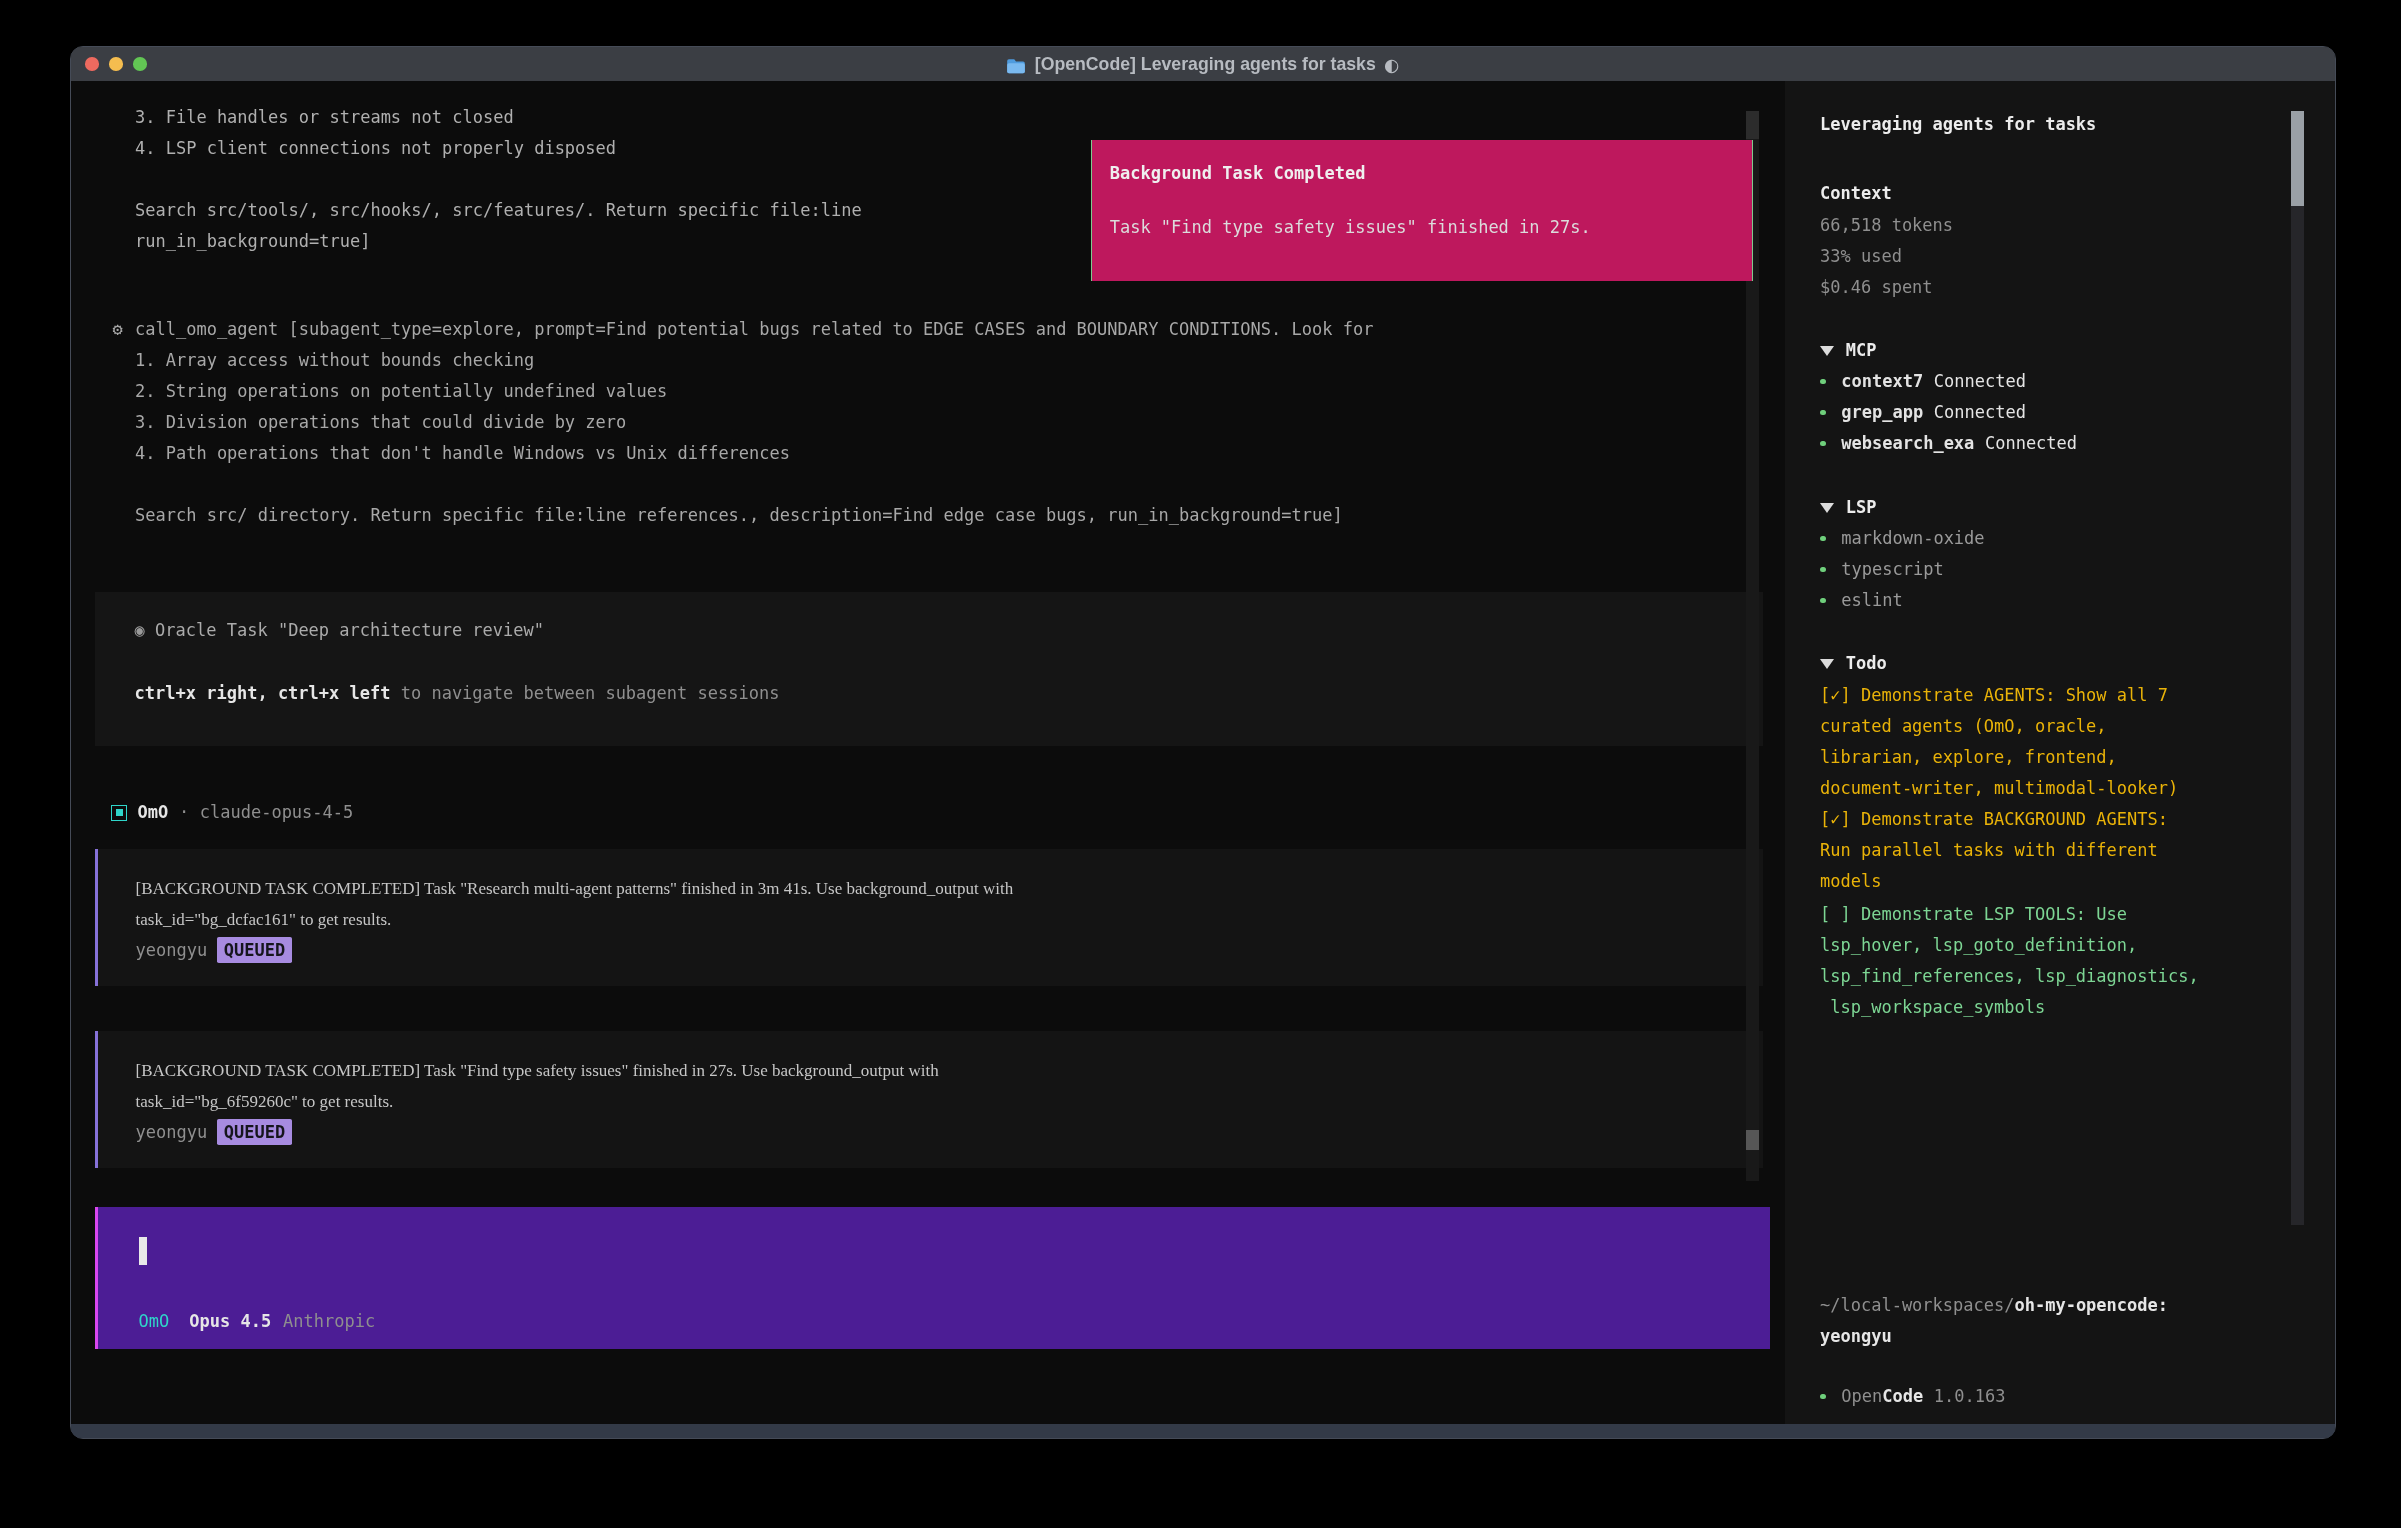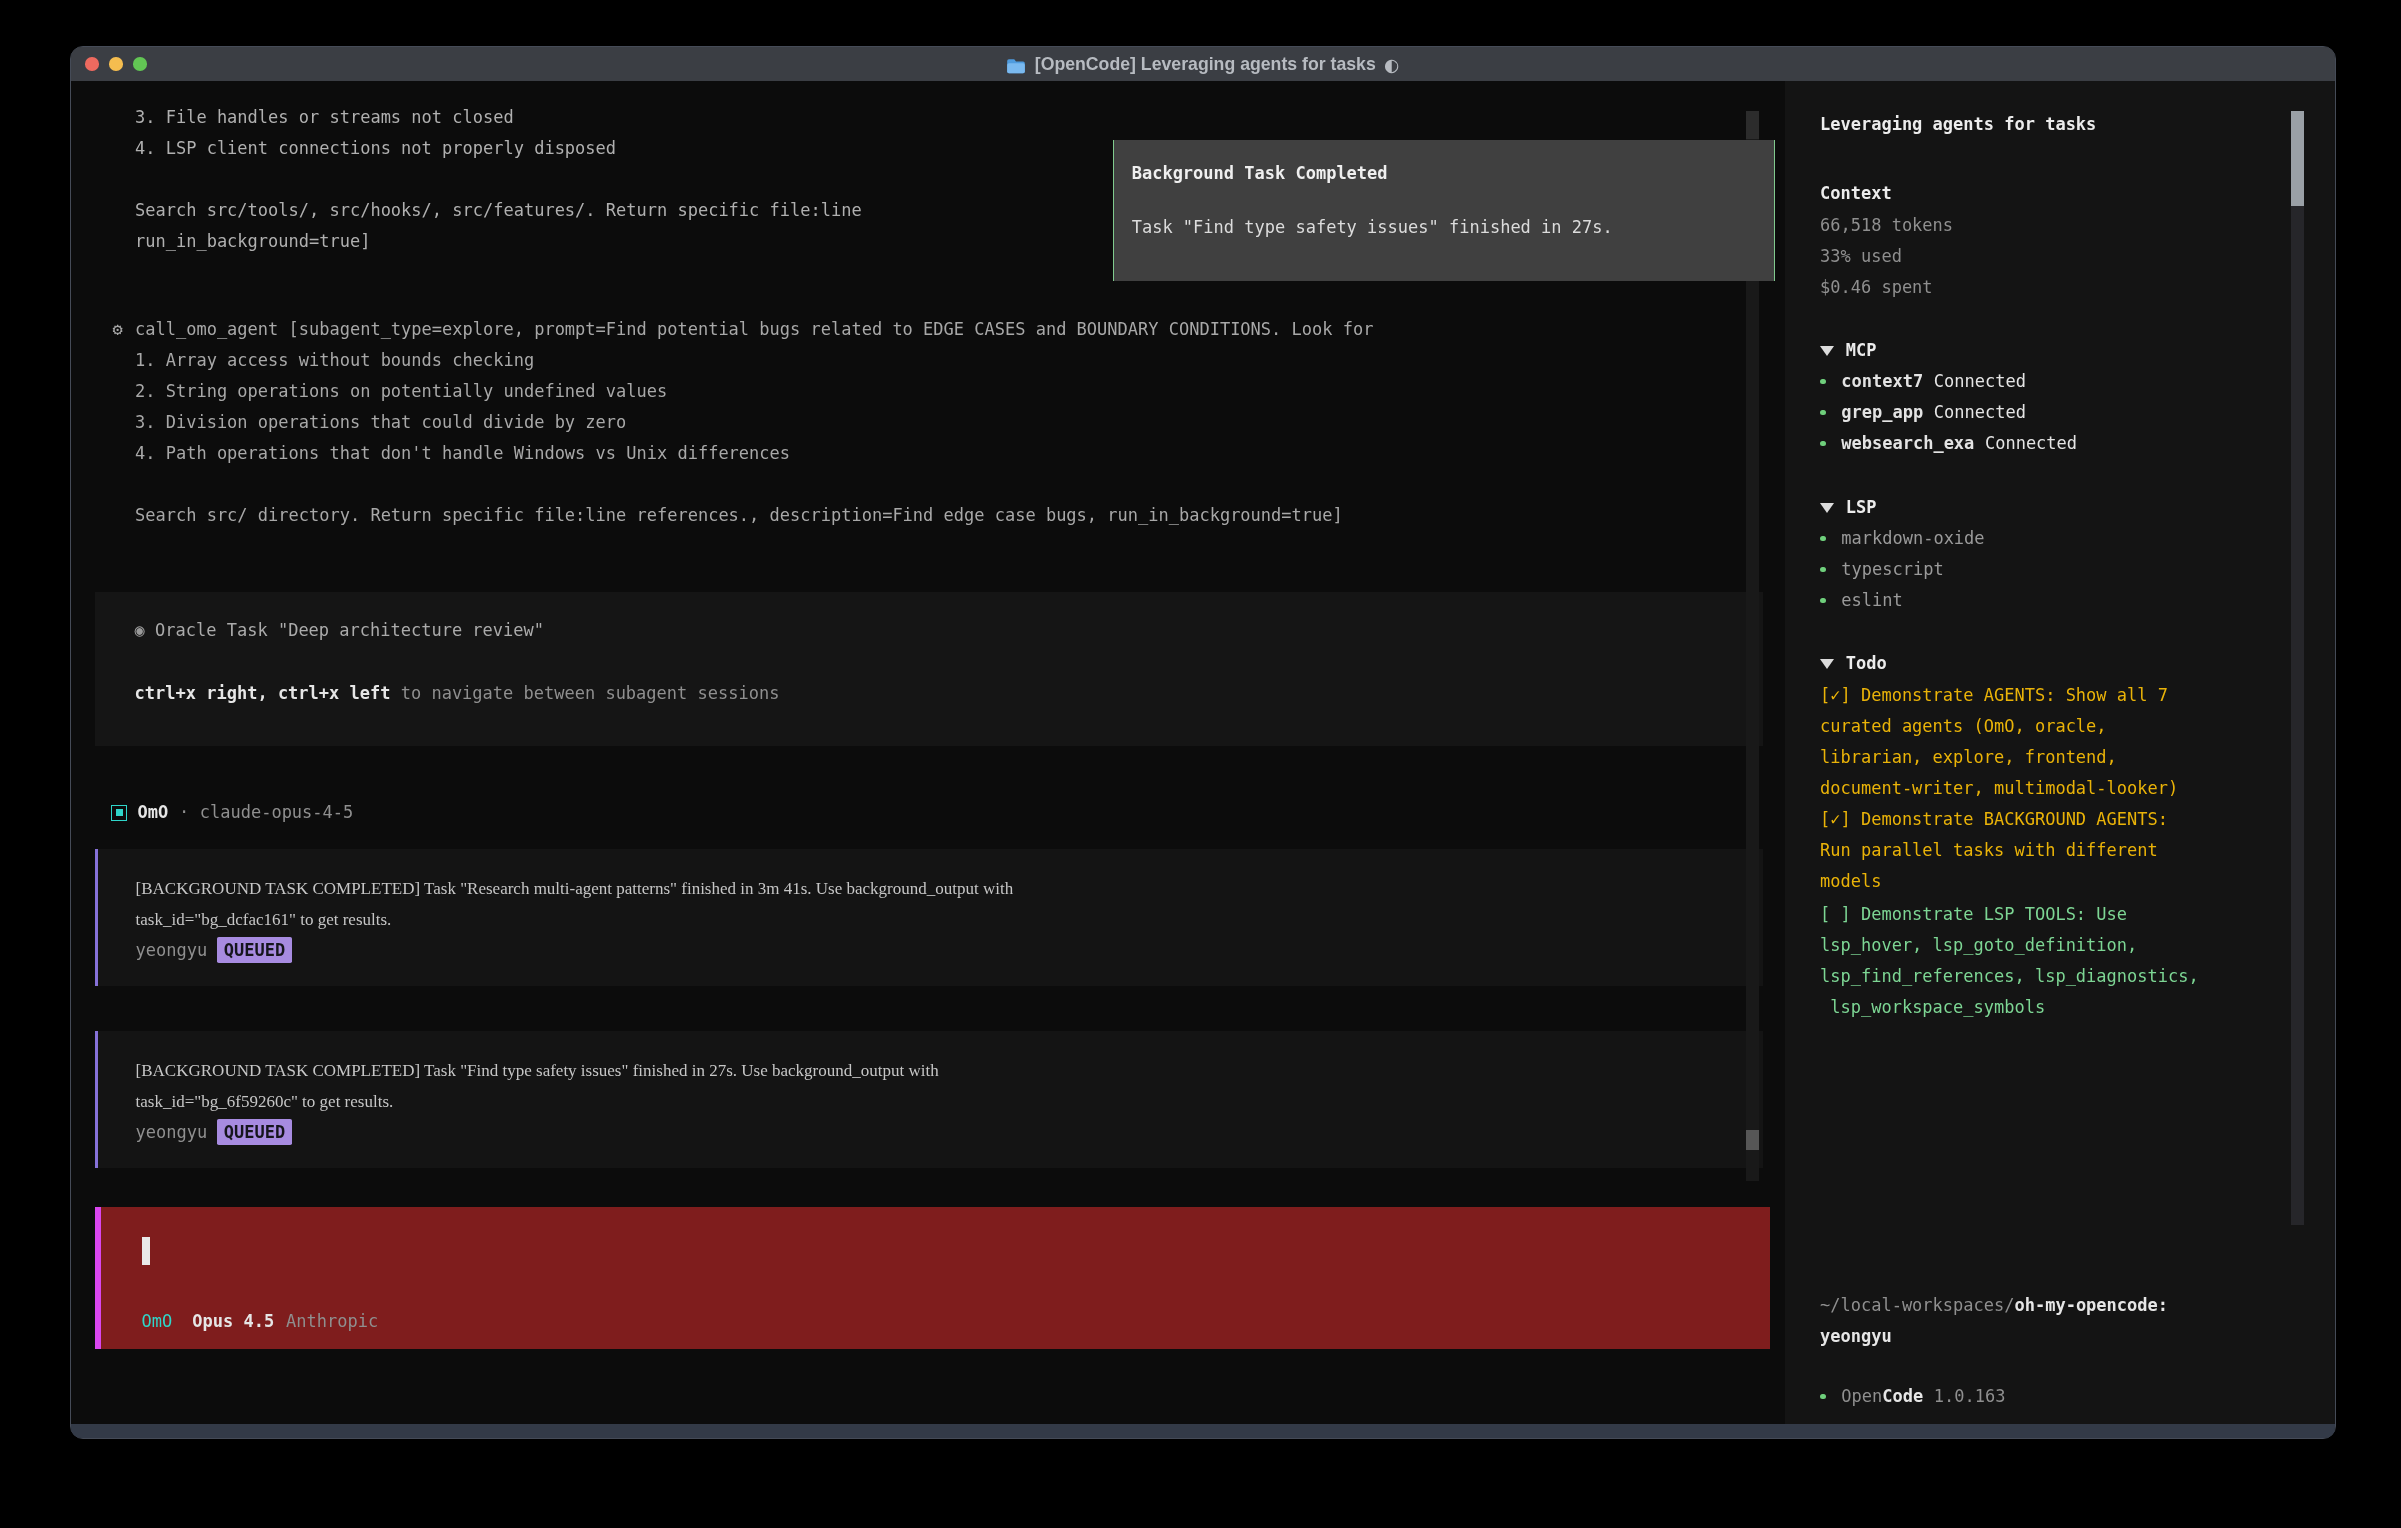--- a/index.html
+++ b/index.html
@@ -26,45 +26,45 @@
   .main{position:absolute;left:0;top:34px;width:1714px;bottom:14px;background:#0c0c0c;overflow:hidden;}
   .sidebar{position:absolute;left:1714px;right:0;top:34px;bottom:14px;background:#141414;overflow:hidden;}
   .footerstrip{position:absolute;left:0;right:0;bottom:0;height:14px;background:#333a47;border-radius:0 0 10px 10px;}
 
   
   .t1{position:absolute;left:64px;top:20.7px;color:#b0b0b0;}
   .toolblock{position:absolute;left:64px;top:233px;color:#a8a8a8;}
   .toolline{position:relative;color:#a8a8a8;}
   .gear{position:absolute;left:-22.5px;top:0;color:#a8a8a8;}
 
-  .toast{position:absolute;left:1020px;top:59px;width:662px;height:141px;background:#404040;
+  .toast{position:absolute;left:1020px;top:59px;width:662px;height:141px;background:#be185d;
          border-left:1.8px solid #80ca8e;border-right:1.8px solid #80ca8e;z-index:6;box-sizing:border-box;
-         padding:17.7px 0 0 17.7px;margin-left:22px;}
+         padding:17.7px 0 0 17.7px;}
   .toast-title{font-weight:700;color:#efefef;}
   .toast-body{color:#dcdcdc;margin-top:23.6px;}
 
   .panelbox{box-sizing:border-box;}
   .oracle{position:absolute;left:23.6px;top:511px;width:1668px;height:154px;background:#151515;padding:22.5px 0 0 40px;}
   .oline{color:#ababab;}
   .oicon{color:#9a9a9a;}
   .hint{margin-top:32.5px;}
 
   .omoline{position:absolute;left:40px;top:716px;display:flex;align-items:center;gap:10.6px;}
   .omo-icon{width:14px;height:14px;border:1.8px solid #2fd6ca;display:inline-flex;align-items:center;justify-content:center;}
   .omo-inner{width:7px;height:7px;background:#2fd6ca;}
 
   .msg{position:absolute;left:23.6px;width:1668px;height:137px;background:#141414;border-left:3px solid #8671d8;
        padding:23.6px 0 0 38px;box-sizing:border-box;}
   .msg1{top:768px;} .msg2{top:950px;}
   .msgbody{color:#c6c6c6;font-family:Liberation Serif, serif;}
   .badge{background:#a78be0;color:#15151c;font-weight:700;padding:0 7px;border-radius:1.8px;
          display:inline-block;line-height:26px;margin-left:9.5px;}
 
-  .inputbox{position:absolute;left:23.6px;top:1126px;width:1675px;height:142px;background:#7f1d1d;
-            border-left:6px solid #d946ef;box-sizing:border-box;padding-left:32px;}
+  .inputbox{position:absolute;left:23.6px;top:1126px;width:1675px;height:142px;background:#4c1d95;
+            border-left:3px solid #d946ef;box-sizing:border-box;padding-left:32px;}
   .cursor{position:absolute;left:41px;top:29.5px;width:8.9px;height:28px;background:#e9e9e9;}
   .inputfoot{position:absolute;left:41px;top:99px;}
   .inputfoot .model{margin-left:20px;} .inputfoot .provider{margin-left:11.8px;}
 
   .statusrow{position:absolute;left:64px;right:28px;top:1313px;display:flex;justify-content:space-between;align-items:center;margin-top:44px;}
   .dots{color:#3db8ac;letter-spacing:4.1px;font-weight:700;margin-right:20px;}
   .key{color:#e2e2e2;font-weight:700;}
   .statusrow .lbl{margin-left:8.3px;}
   .statusrow .grp2{margin-left:27px;}
 

